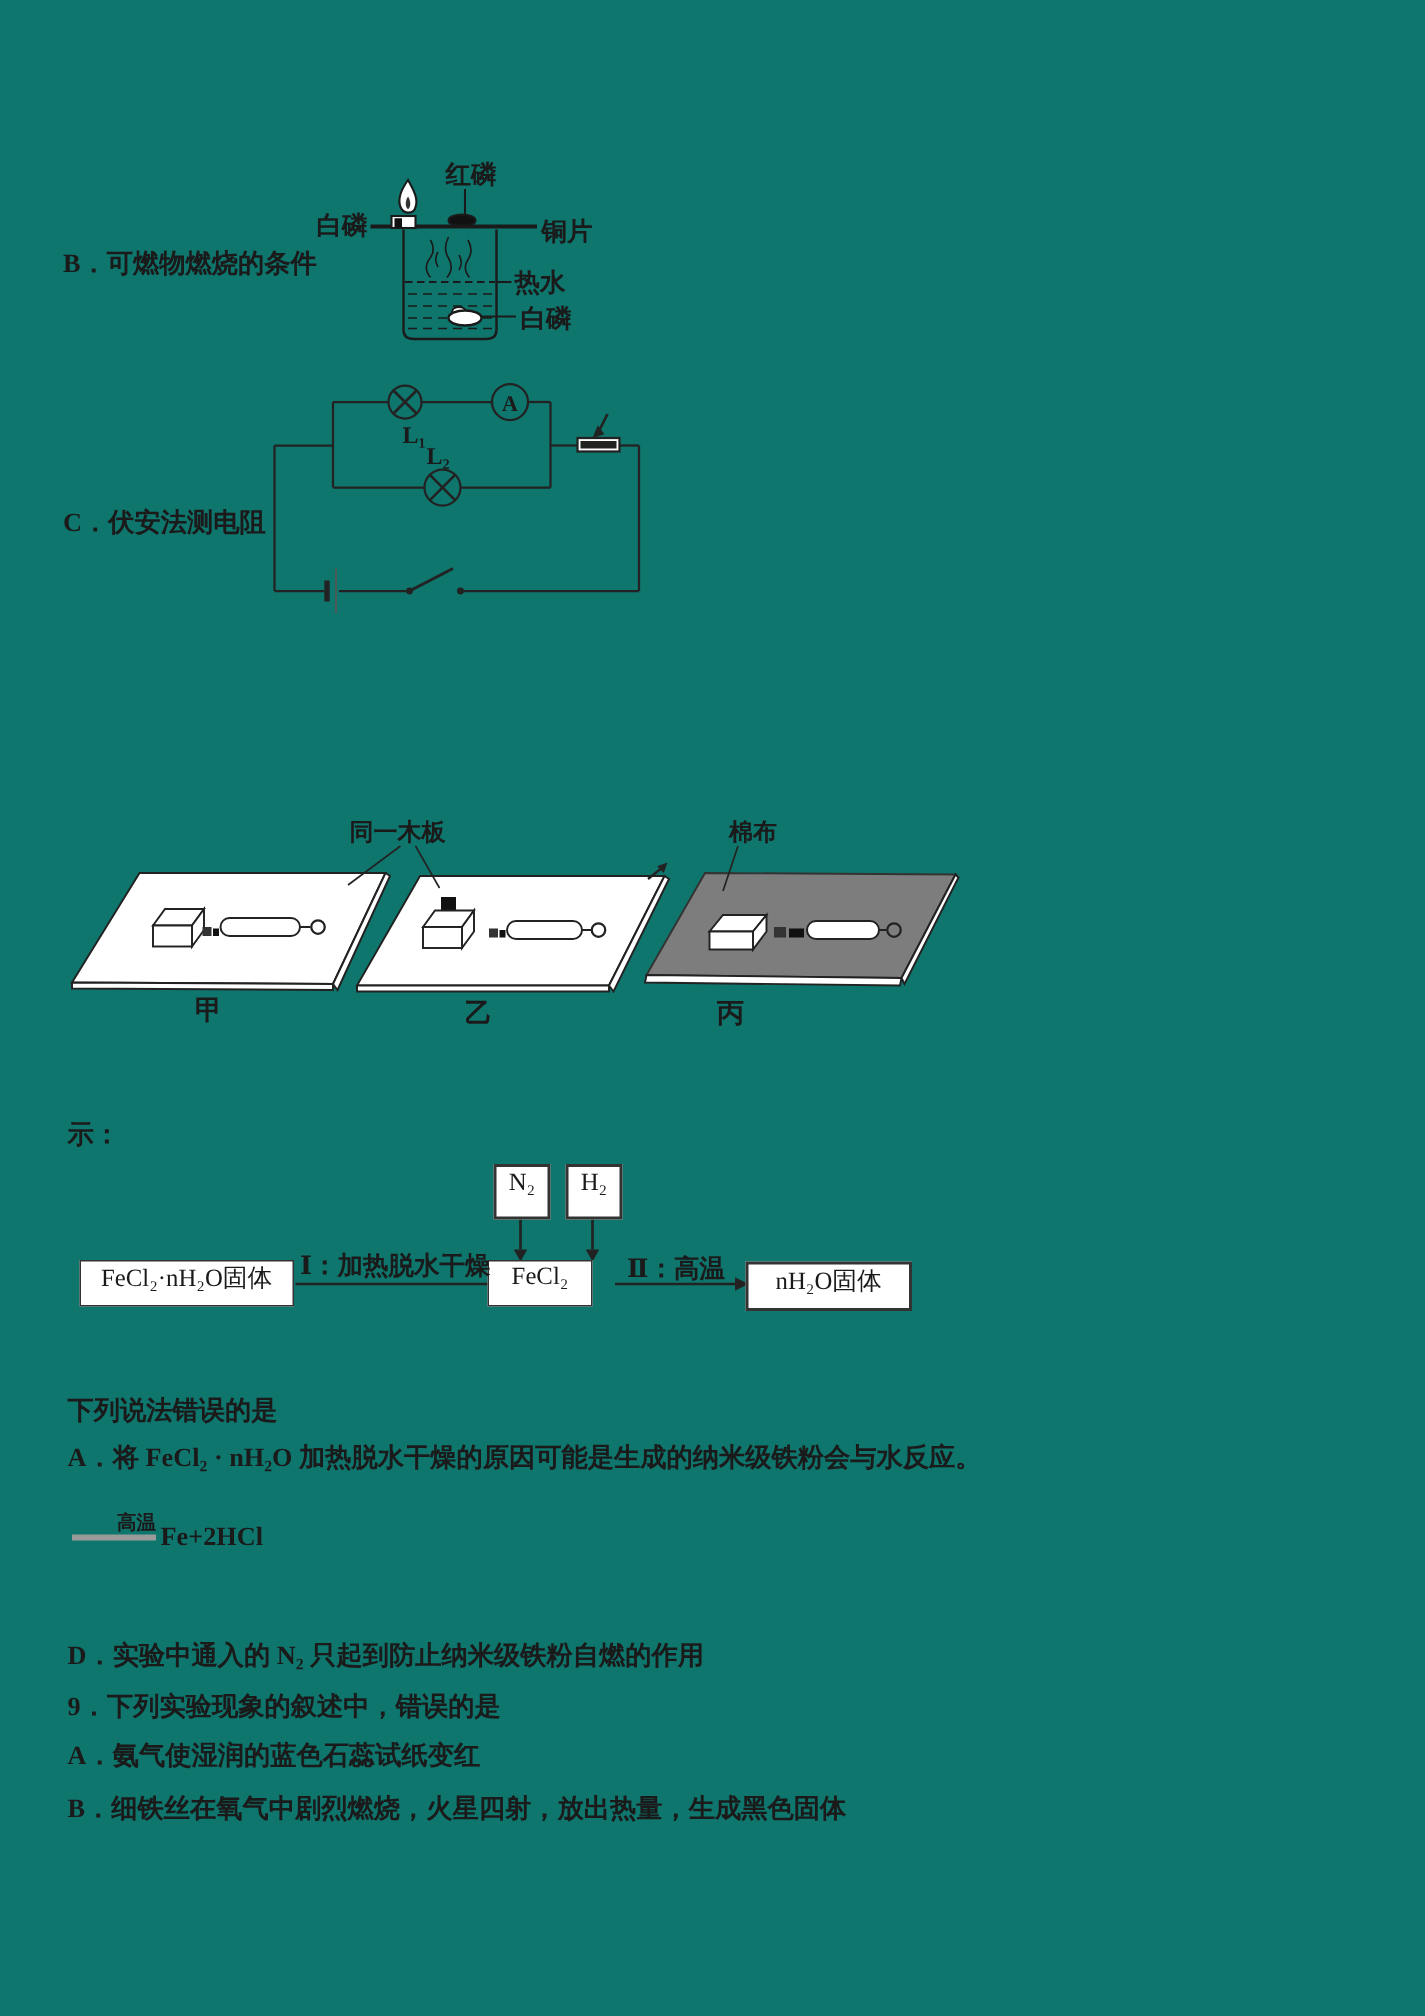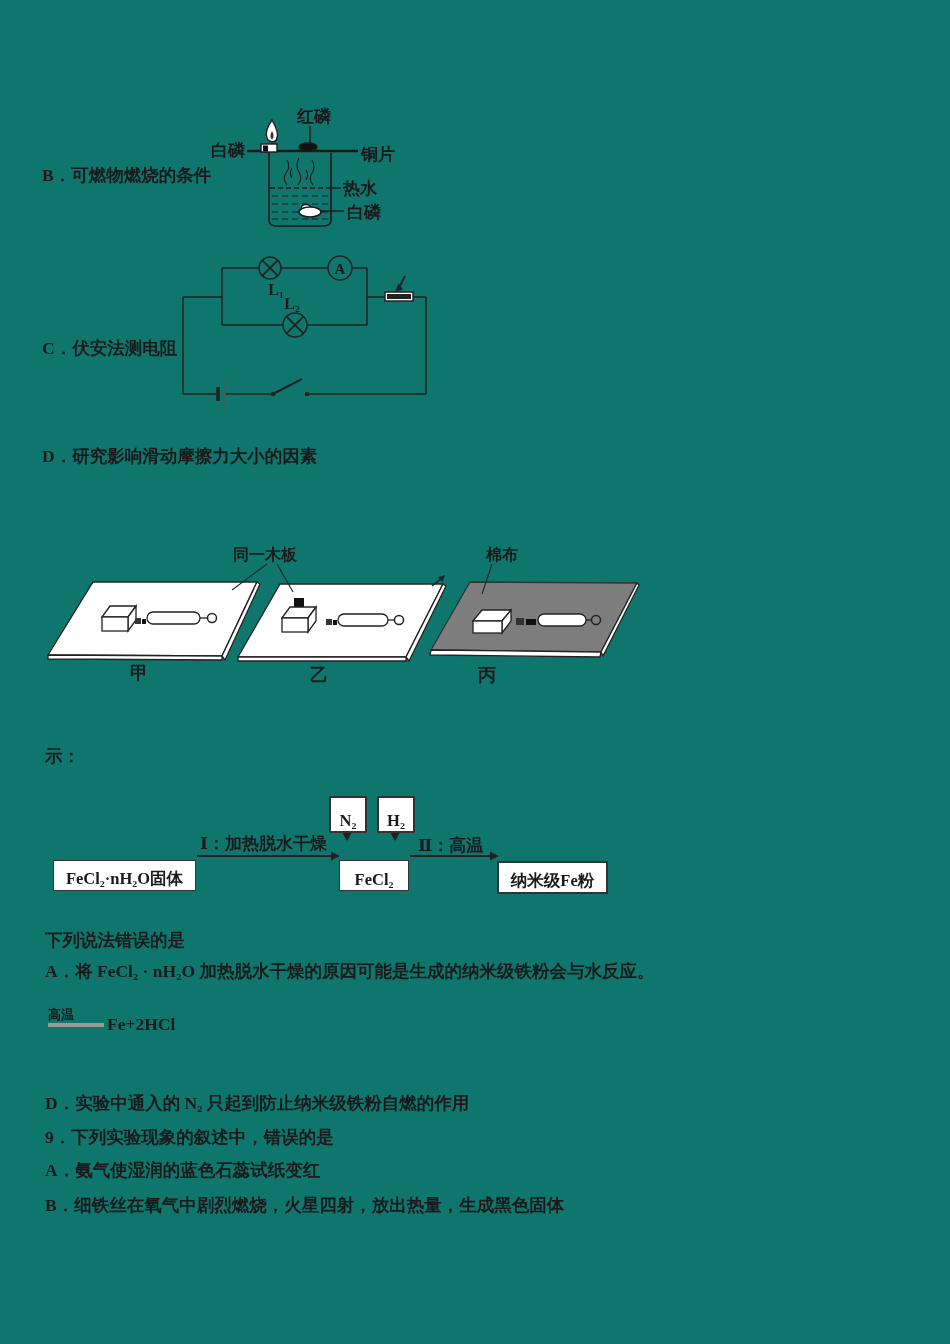--- a/index.html
+++ b/index.html
@@ -7,27 +7,27 @@
     position:relative;width:950px;height:1344px;background:#0f766e;
     margin:0 auto;overflow:hidden;
     font-family:"Liberation Serif","DejaVu Serif",serif;
     color:#1a1a1a;font-weight:700;
   }
   .abs{position:absolute;white-space:nowrap;}
   .optlabel{font-size:17.5px;}
   .stem{font-size:17.5px;}
   .flow-box{
     position:absolute;border:2px solid #333;background:#fff;
-    display:flex;align-items:flex-end;justify-content:center;
-    font-size:16.5px;font-weight:700;margin-top:20px;
+    display:flex;align-items:flex-start;justify-content:center;
+    font-size:16.5px;font-weight:400;
   }
   svg{position:absolute;overflow:visible;}
   svg text{font-family:"Liberation Serif","DejaVu Serif",serif;font-weight:700;fill:#1a1a1a;}
   .rxn{display:inline-block;vertical-align:11px;margin:0 3px;}
-  .rxn-cond{display:block;font-size:13px;line-height:1.1;text-align:left;}
+  .rxn-cond{display:block;font-size:13px;line-height:1.1;text-align:right;}
   .rxn-bar{display:block;height:4px;background:#9a9a9a;width:56px;margin-top:1px;}
 </style>
 </head>
 <body>
 
 <div class="page">
 
   <svg style="left:195px;top:100px" width="220" height="138" viewBox="0 0 220 138">
     <g stroke="#1a1a1a" stroke-width="1.4" fill="none">
 
@@ -109,21 +109,20 @@
       <circle cx="129" cy="146" r="2.3" fill="#222" stroke="none"></circle>
       <line x1="131" y1="146" x2="248" y2="146"></line>
     </g>
     <text x="162" y="26" font-size="15" text-anchor="middle">A</text>
     <text x="98" y="47" font-size="16" text-anchor="middle">L₁</text>
     <text x="114" y="61" font-size="16" text-anchor="middle">L₂</text>
   </svg>
 
   <div class="abs optlabel" style="left:42px;top:336px">C．伏安法测电阻</div>
 
-  <div class="abs optlabel" style="left:42px;top:444px">D．研究影响滑动摩擦力大小的因素</div>
 
   <svg style="left:42px;top:538px" width="600" height="148" viewBox="0 0 600 148">
     <g stroke="#222" stroke-width="1.3" fill="none">
 
       <polygon points="51,44 215,44 180,118 6,117" fill="#fff"></polygon>
       <polygon points="6,117 180,118 180,122 6,121" fill="#fff"></polygon>
       <polygon points="215,44 218,46 183,122 180,118" fill="#fff"></polygon>
 
       <polygon points="60,79 68,68 94,68 86,79" fill="#fff"></polygon>
       <polygon points="86,79 94,68 94,82 86,93" fill="#fff"></polygon>
@@ -196,25 +195,25 @@
   </svg>
   <div class="flow-box" style="left:329px;top:776px;width:34px;height:33px">
       <span>N₂</span>
     </div>
   <div class="flow-box" style="left:377px;top:776px;width:34px;height:33px">
       <span>H₂</span>
     </div>
   <div class="flow-box" style="left:53px;top:840px;width:141px;height:29px;border-width:1.5px">
       <span>FeCl₂·nH₂O固体</span>
     </div>
-  <div class="flow-box" style="left:339px;top:840px;width:68px;height:29px;border-width:1.5px">
+  <div class="flow-box" style="left:325px;top:840px;width:68px;height:29px;border-width:1.5px">
       <span>FeCl₂</span>
     </div>
   <div class="flow-box" style="left:497px;top:841px;width:107px;height:29px">
-      <span>纳米级Fe粉</span>
+      <span>nH₂O固体</span>
     </div>
   <div class="abs stem" style="left:200px;top:832px;font-size:17px">Ⅰ：加热脱水干燥</div>
   <div class="abs stem" style="left:418px;top:834px;font-size:17px">Ⅱ：高温</div>
 
   <div class="abs stem" style="left:45px;top:928px">下列说法错误的是</div>
   <div class="abs stem" style="left:45px;top:959px">A．将 FeCl₂ · nH₂O 加热脱水干燥的原因可能是生成的纳米级铁粉会与水反应。</div>
   <div class="abs stem" style="left:45px;top:1008px"><span class="rxn"><span class="rxn-cond">高温</span><span class="rxn-bar"></span></span><span>Fe+2HCl</span></div>
   <div class="abs stem" style="left:45px;top:1091px">D．实验中通入的 N₂ 只起到防止纳米级铁粉自燃的作用</div>
 
   <div class="abs stem" style="left:45px;top:1125px">9．下列实验现象的叙述中，错误的是</div>

